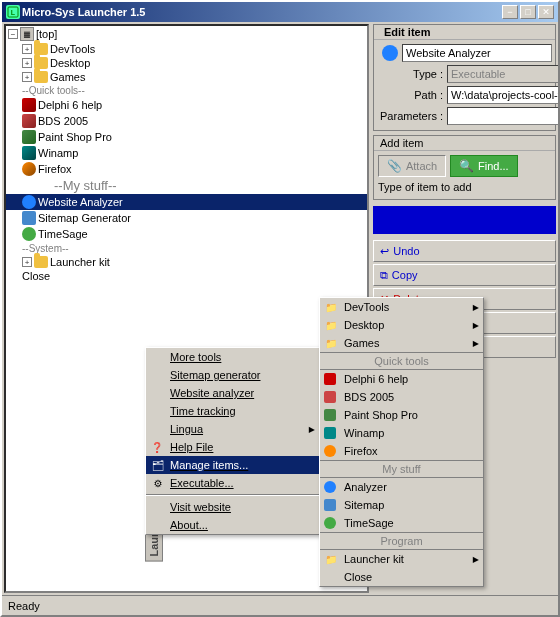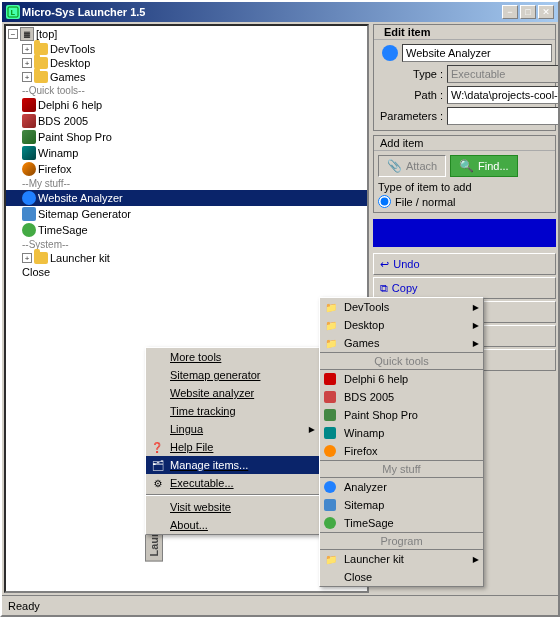--- a/index.html
+++ b/index.html
@@ -470,21 +470,21 @@
         <div class="icon-winamp"></div>
         <span>Winamp</span>
       </div>
 
       <div class="tree-item indent-1">
         <div class="icon-firefox"></div>
         <span>Firefox</span>
       </div>
 
       <div class="tree-item indent-1 dash-item">
-        <span style="color:#808080;font-size:10px;">--My stuff--</span>
+        <span style="color:#808080;font-size:13px;margin-left:32px;">--My stuff--</span>
       </div>
 
       <div class="tree-item indent-1 selected">
         <div class="icon-web" style="background:#2080ff;border-radius:50%;width:14px;height:14px;flex-shrink:0;"></div>
         <span>Website Analyzer</span>
       </div>
 
       <div class="tree-item indent-1">
         <div class="icon-sitemap"></div>
         <span>Sitemap Generator</span>
@@ -549,24 +549,20 @@
             <button class="btn" style="color:#808080; border-color:#808080 #fff #fff #808080;">
               <span style="font-size:12px;">📎</span>
               <span>Attach</span>
             </button>
             <button class="btn find-btn-green">
               <span style="font-size:12px;">🔍</span>
               <span>Find...</span>
             </button>
           </div>
           <div style="font-size:11px; margin-bottom:2px;">Type of item to add</div>
-          <div style="display:flex; align-items:center; gap:4px;">
-            <input type="radio" checked="" style="">
-            <label>File / normal</label>
-          </div>
         </div>
       </div>
 
       <div style="background:#0000cc; height:28px; margin:2px 0;"></div>
 
       <div style="display:flex; flex-direction:column; gap:2px;">
         <button class="action-btn">
           <span style="color:#0000cc;">↩</span>
           <span class="undo-color">Undo</span>
         </button>

